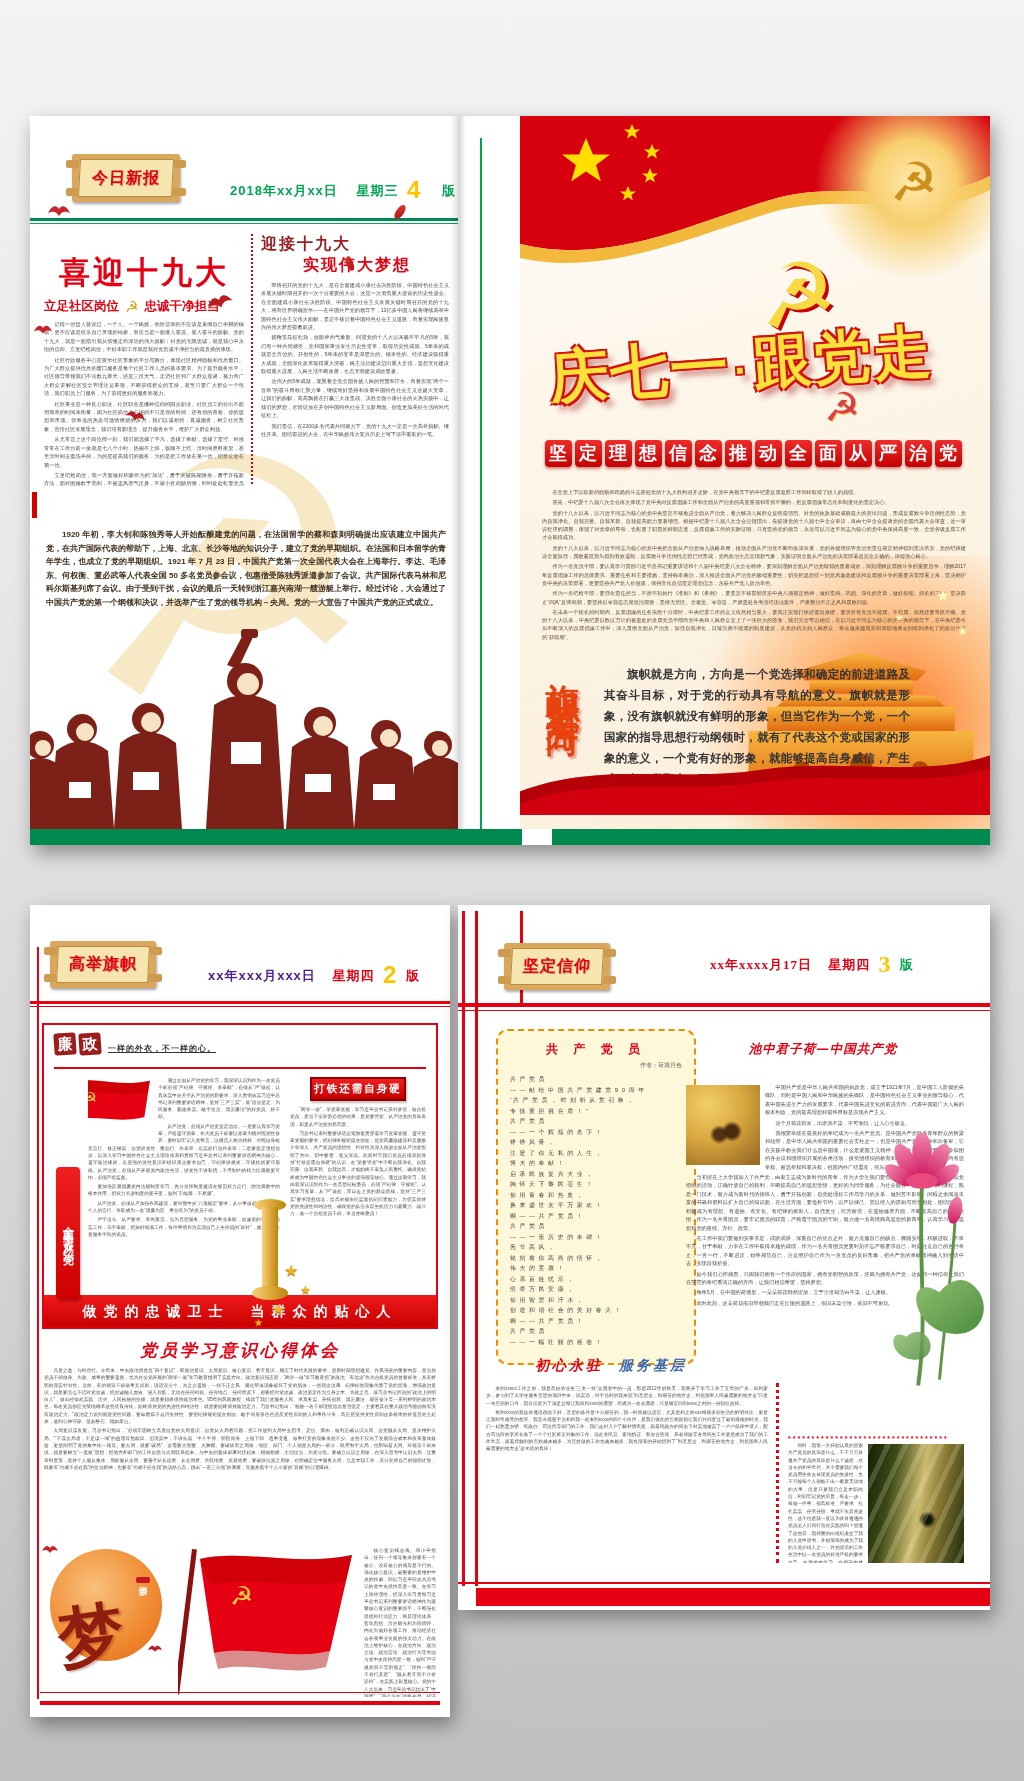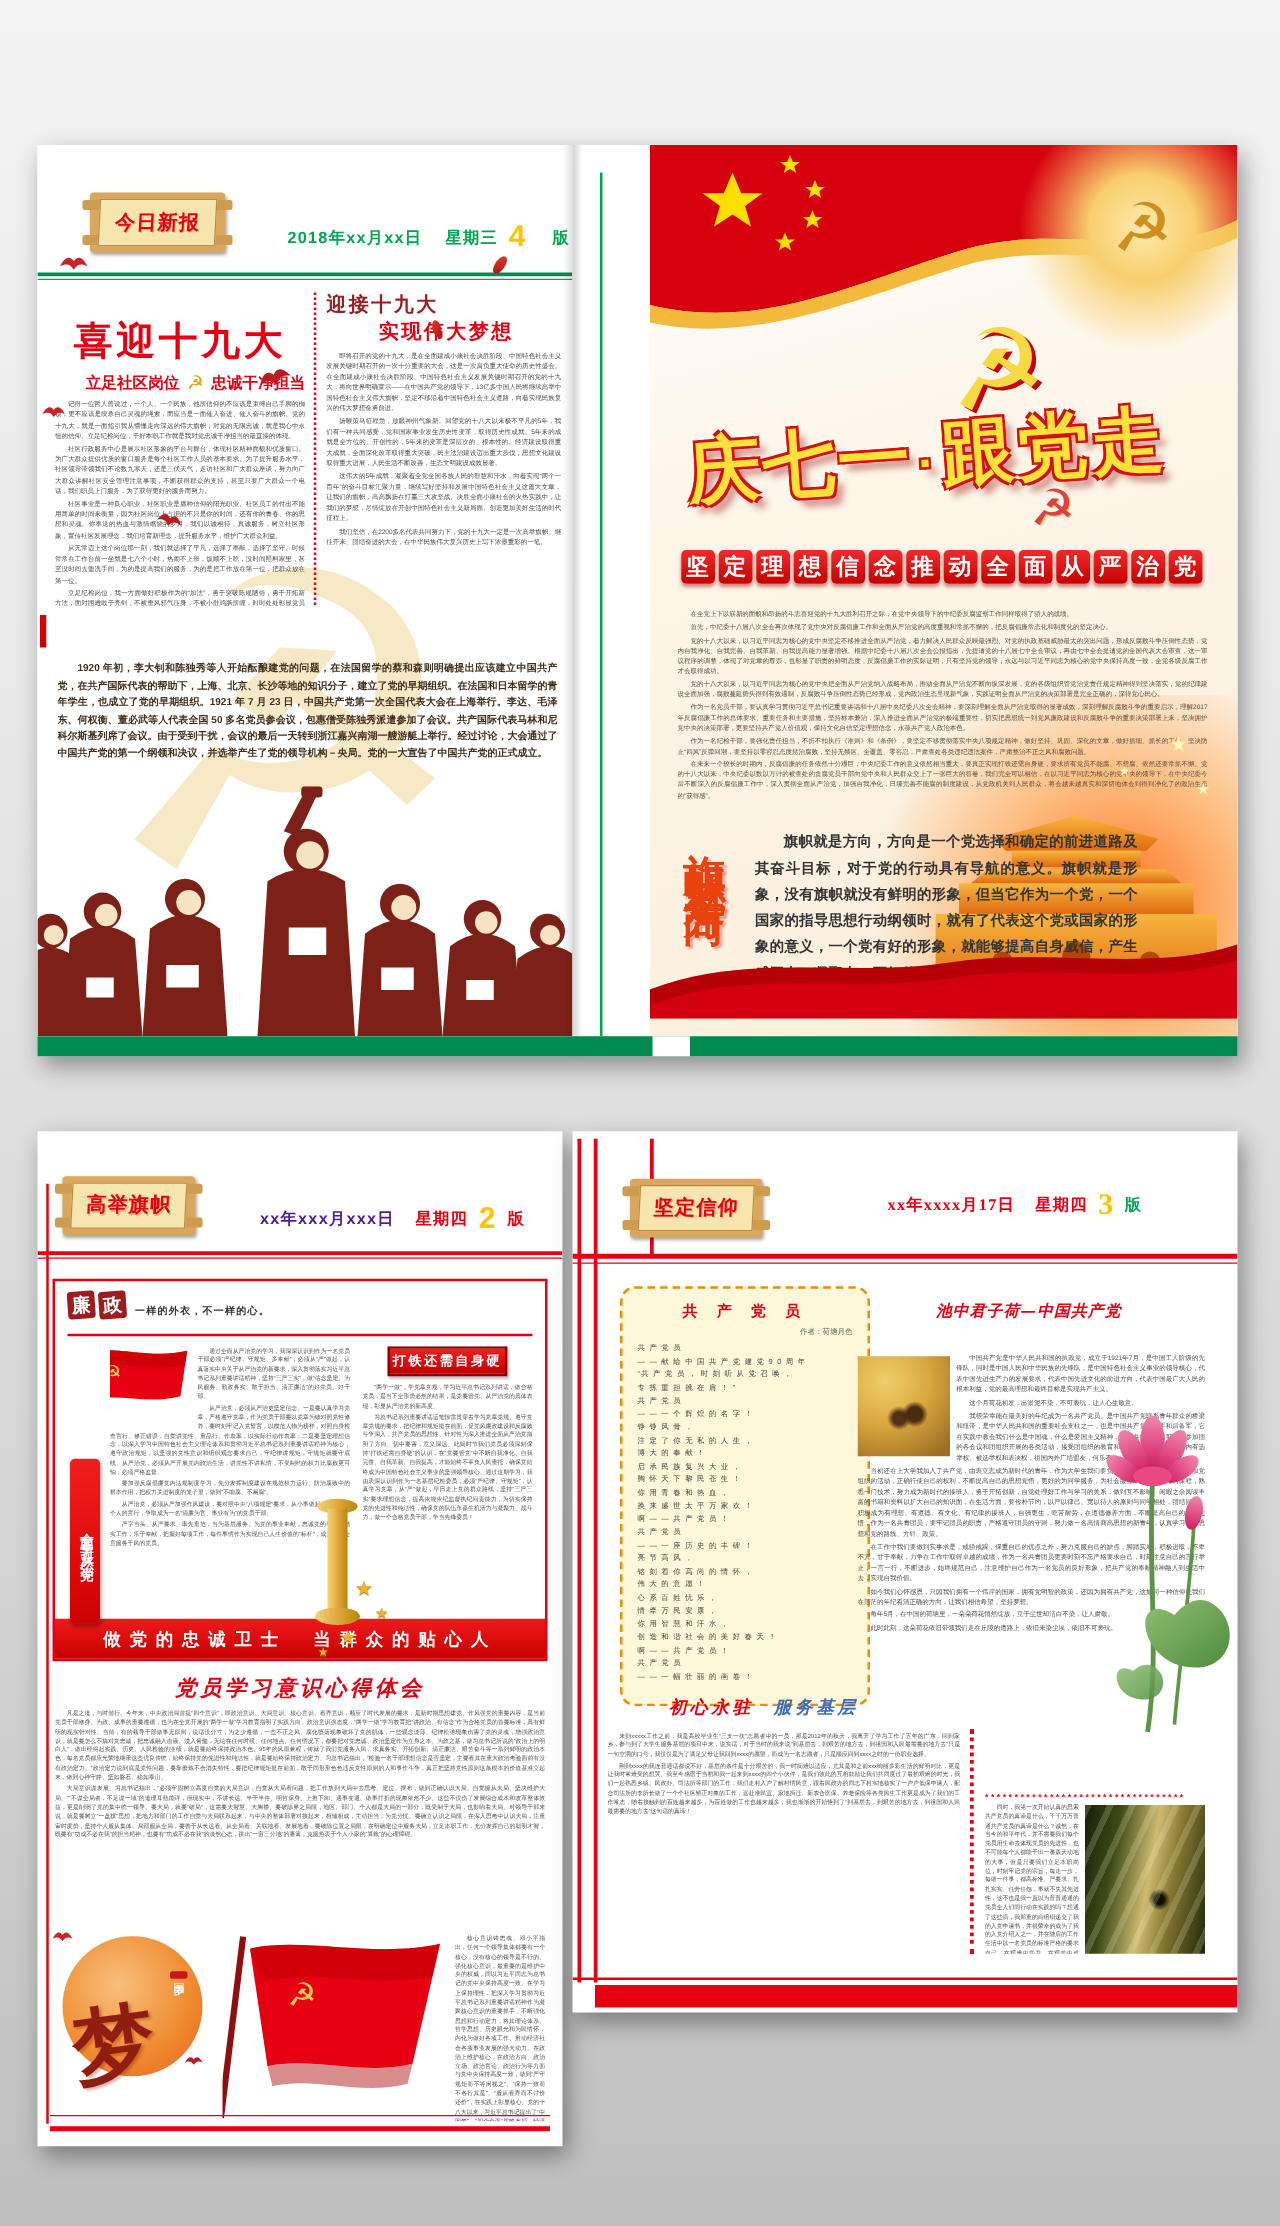--- a/index.html
+++ b/index.html
@@ -20,21 +20,21 @@
   .sign:after{content:"";position:absolute;left:-6px;bottom:6px;right:-6px;height:8px;background:#cf9c4f;border-radius:2px;}
   .sign-in{position:absolute;inset:5px 7px;background:#f7e5b0;border:1px solid #b98b43;transform:skewX(-3deg);
     display:flex;align-items:center;justify-content:center;z-index:2;}
   .sign-in span{font-weight:bold;color:#e60012;font-size:16px;letter-spacing:1px;text-shadow:1px 1px 0 rgba(120,60,0,.25);}
   
   .daterow{font-weight:bold;font-size:13px;letter-spacing:1px;white-space:nowrap;}
   .daterow .num{font-size:24px;color:#ffc400;margin:0 4px;vertical-align:-3px;}
   .green .t{color:#00a651;margin-left:12px;} .red .t{color:#e60012;}
   
   .news-head-title{font-size:31px;font-weight:900;color:#e60012;letter-spacing:3px;text-align:center;margin:22px 0 4px;}
-  .news-sub{display:flex;align-items:center;justify-content:flex-end;gap:6px;color:#e60012;font-weight:bold;font-size:12.5px;}
+  .news-sub{display:flex;align-items:center;justify-content:flex-start;gap:6px;color:#e60012;font-weight:bold;font-size:12.5px;}
   .emblem{color:#e2a313;font-size:15px;line-height:1;}
   .dotline{border-left:2px dotted #e60012;}
   .dream-t1{color:#9b1e23;font-weight:900;font-size:16px;letter-spacing:2px;}
   .dream-t2{color:#e60012;font-weight:900;font-size:16px;letter-spacing:2px;margin-left:42px;}
   .hist-banner{background:linear-gradient(180deg,#f11a1a,#c70000);color:#ffd800;font-weight:900;font-size:15px;
     letter-spacing:6px;text-align:center;line-height:26px;height:26px;position:relative;}
   .hist-banner:after{content:"";position:absolute;right:-14px;top:0;width:26px;height:26px;
     background:linear-gradient(115deg,transparent 30%,#c70000 30% 42%,transparent 42% 56%,#c70000 56% 68%,transparent 68%);}
   .hist-accent{background:#d40000;}
   .hist-text{font-size:8px;line-height:13.6px;color:#402f1d;font-weight:600;text-align:justify;text-indent:2em;}
@@ -315,21 +315,21 @@
       <span class="num">2</span>
       <span class="t" style="color:#e60012;">版</span>
     </div>
     <div class="abs rule-thick" style="left:0;top:96px;width:420px;"></div>
     <div class="abs rule-thin" style="left:0;top:101px;width:420px;"></div>
 
     <div class="abs p2box" style="left:12px;top:118px;width:392px;height:302px;">
       <div class="abs" style="left:10px;top:8px;">
         <span class="logo-tile">廉</span><span class="logo-tile">政</span>
       </div>
-      <div class="abs slogan" style="left:64px;top:18px;">一样的外衣，不一样的心。</div>
+      <div class="abs slogan" style="left:64px;top:18px;text-decoration:underline;">一样的外衣，不一样的心。</div>
       <div class="abs" style="left:10px;top:42px;right:10px;height:2px;background:#e60012;"></div>
 
       <div class="abs vtab" style="left:12px;top:142px;width:24px;height:132px;">全面学习从严治党</div>
 
       <div class="abs clip tiny2" style="left:44px;top:52px;width:192px;height:214px;">
         <svg style="float:left;width:92px;height:60px;margin:0 4px 2px -26px;" viewBox="0 0 100 66">
           <path d="M6 6 C32 -2 62 12 96 4 L90 44 C60 52 34 40 10 48 Z" fill="#e60012"></path>
           <path d="M6 6 C32 -2 62 12 96 4 L94 16 C62 24 34 12 8 18 Z" fill="#c00000" opacity=".6"></path>
           <rect x="2" y="4" width="4" height="60" fill="#9c0f0f"></rect>
           <text x="22" y="30" font-size="18" fill="#f2c94c">☭</text>

